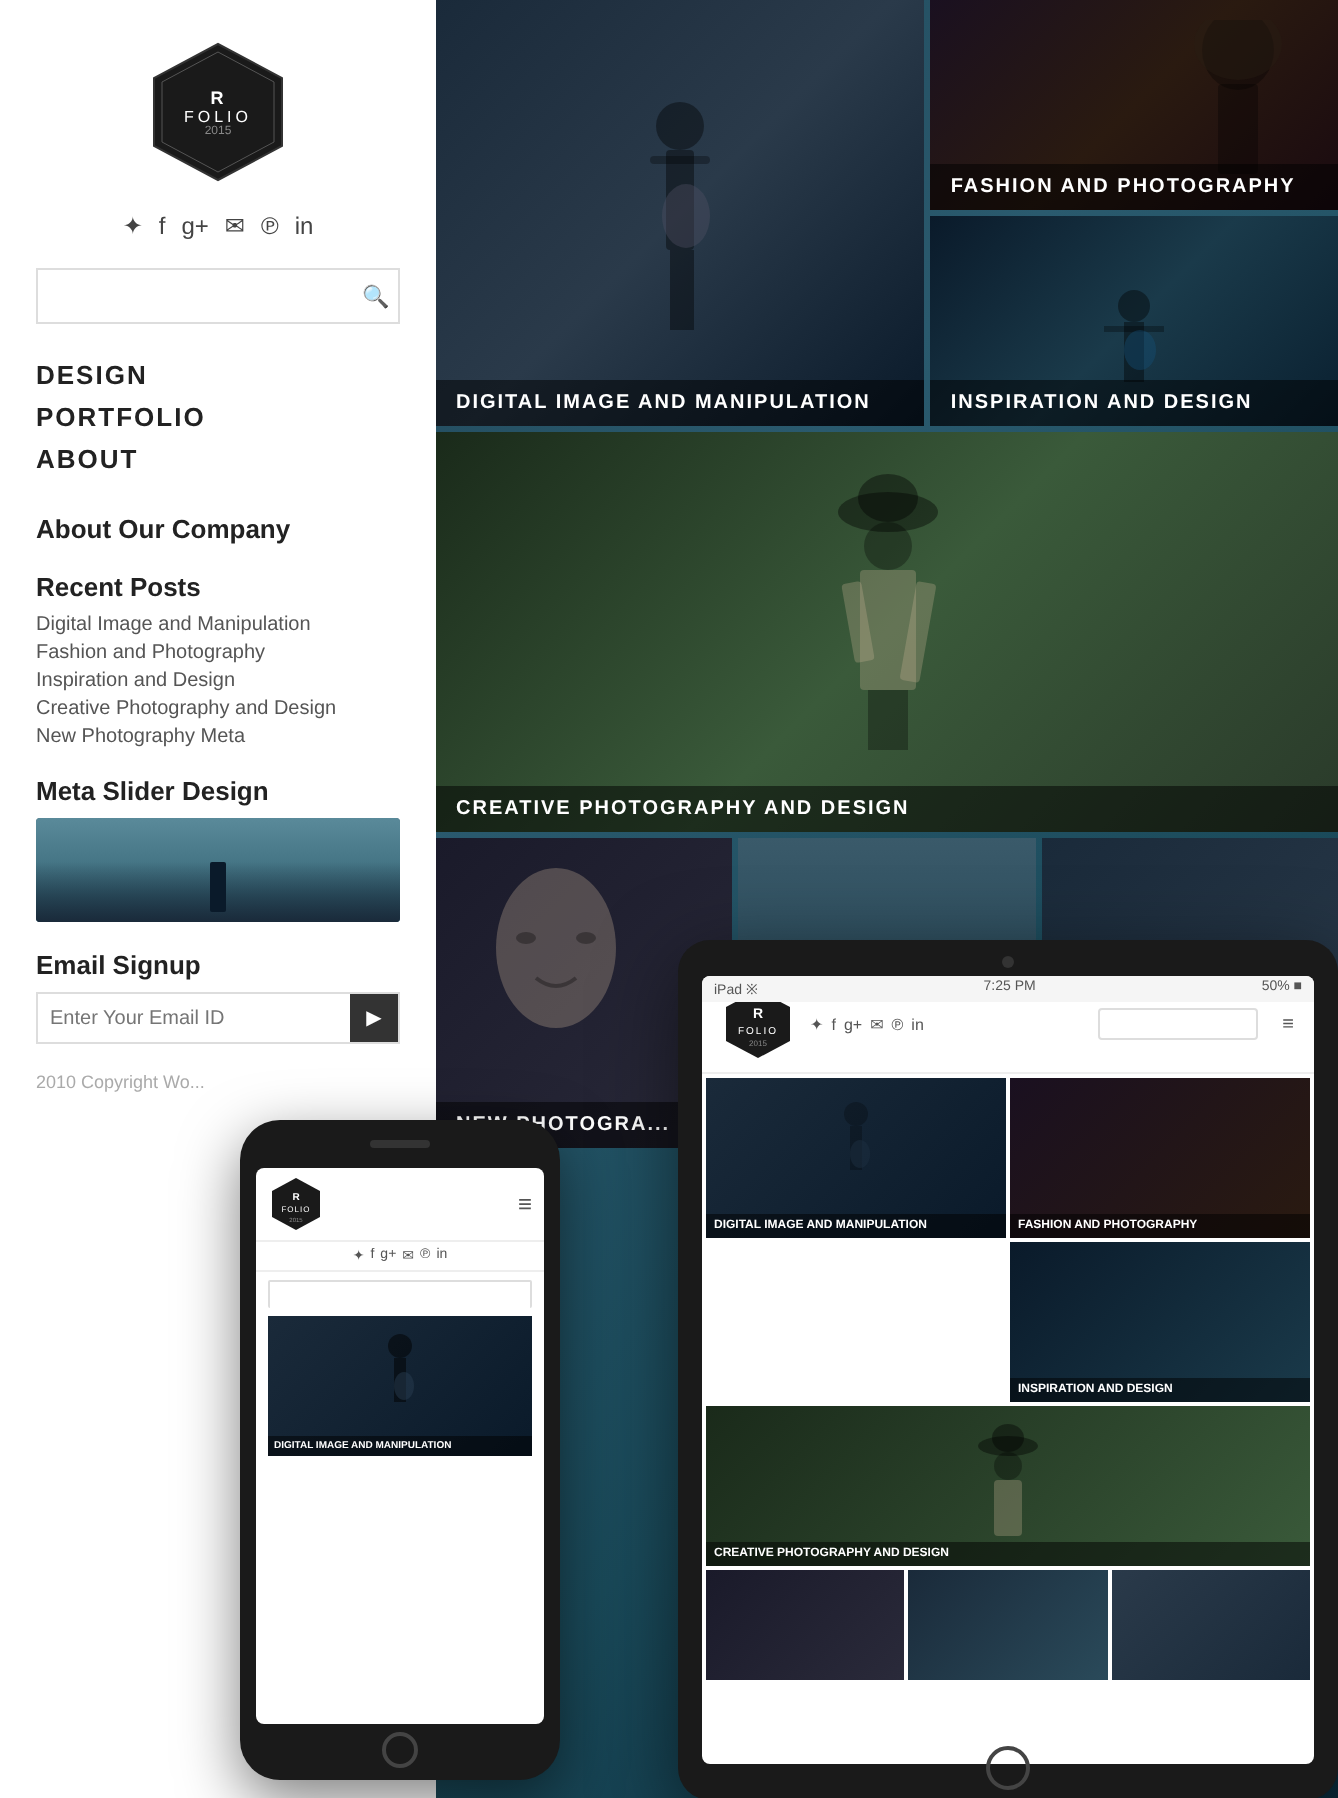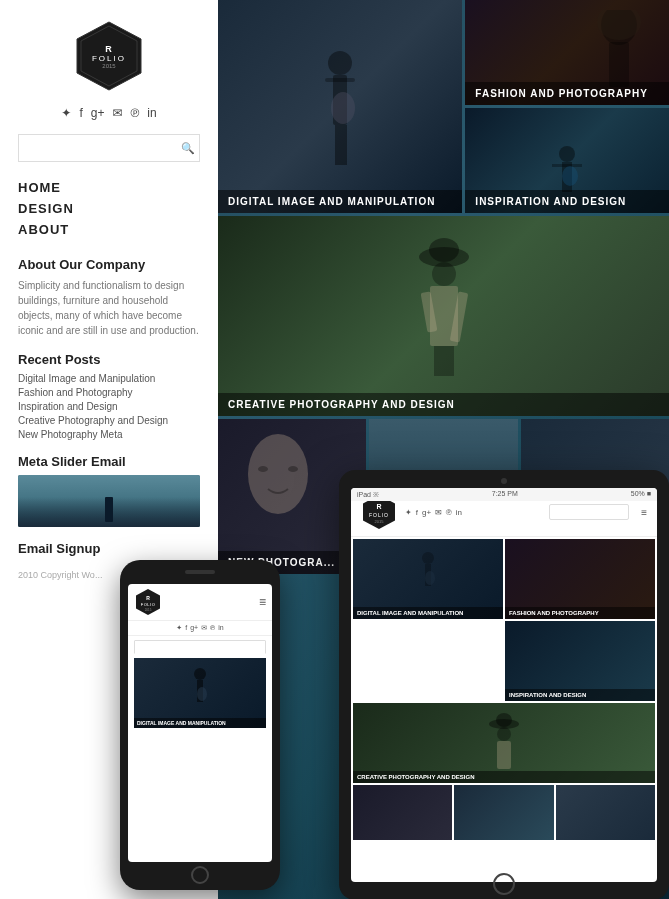--- a/index.html
+++ b/index.html
@@ -507,50 +507,53 @@
     <span class="social-icon">℗</span>
     <span class="social-icon">in</span>
   </div>
 
   <div class="search-bar">
     <input class="search-input" type="text" placeholder="" style="">
     <button class="search-btn">🔍</button>
   </div>
 
   <nav class="nav-menu">
-    <a class="nav-item">HOME</a>
     <a class="nav-item">DESIGN</a>
+    <a class="nav-item">PORTFOLIO</a>
     <a class="nav-item">ABOUT</a>
   </nav>
 
   <div class="sidebar-section">
     <div class="sidebar-section-title">About Our Company</div>
-    <div class="sidebar-section-text">Simplicity and functionalism to design buildings, furniture and household objects, many of which have become iconic and are still in use and production.</div>
   </div>
 
   <div class="sidebar-section">
     <div class="sidebar-section-title">Recent Posts</div>
     <a class="recent-post-link">Digital Image and Manipulation</a>
     <a class="recent-post-link">Fashion and Photography</a>
     <a class="recent-post-link">Inspiration and Design</a>
     <a class="recent-post-link">Creative Photography and Design</a>
     <a class="recent-post-link">New Photography Meta</a>
   </div>
 
   <div class="sidebar-section">
-    <div class="sidebar-section-title">Meta Slider Email</div>
+    <div class="sidebar-section-title">Meta Slider Design</div>
     <div class="meta-slider-img">
       <div style="position:absolute;inset:0;background:linear-gradient(to bottom, #5a8a9a, #2a5a6a);"></div>
       <div class="slider-mountain"></div>
       <div class="slider-figure"></div>
     </div>
   </div>
 
   <div class="sidebar-section">
     <div class="sidebar-section-title">Email Signup</div>
+    <div class="email-input-row">
+      <input class="email-input" type="email" placeholder="Enter Your Email ID" style="">
+      <button class="email-btn">▶</button>
+    </div>
   </div>
 
   <div class="copyright">2010 Copyright Wo...</div>
 
 </div>
 
 <div class="main-content">
 
   <div style="position:absolute;top:0;left:0;right:0;height:213px;display:flex;gap:3px;">
 

